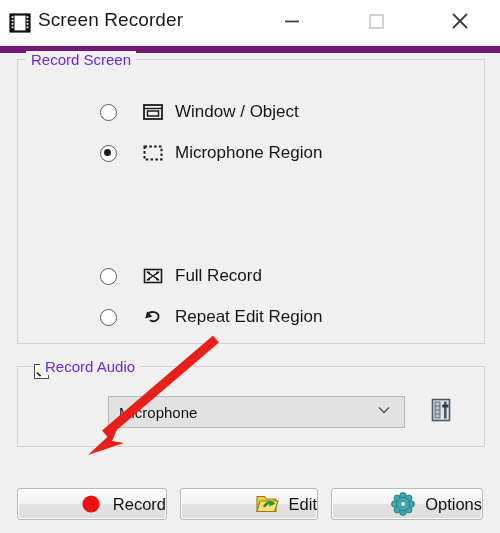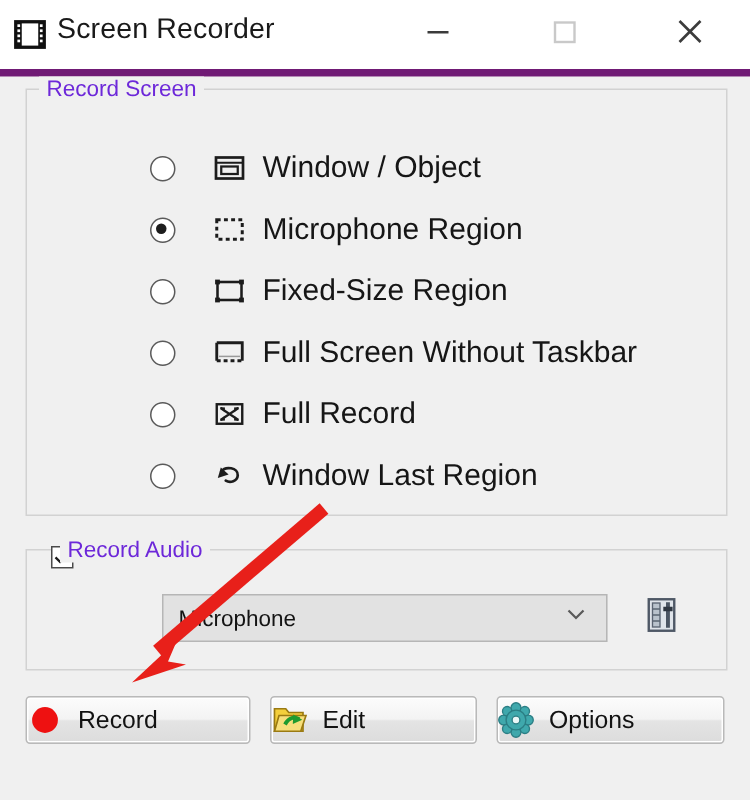--- a/index.html
+++ b/index.html
@@ -18,21 +18,21 @@
     overflow: hidden;
     box-sizing: border-box;
   }
 
   
   .titlebar {
     position: absolute;
     left: 0; top: 0;
     width: 500px; height: 46px;
     background: #ffffff;
-    border-bottom: 5px solid #701a75;
+    border-bottom: 7px solid #701a75;
   }
   .title-icon {
     position: absolute;
     left: 8px; top: 11px;
     width: 24px; height: 24px;
   }
   .title-text {
     position: absolute;
     left: 38px; top: 9px;
     font-size: 19px;
@@ -100,21 +100,21 @@
   .row-icon {
     width: 22px; height: 22px;
     margin-left: 25px;
     flex: 0 0 auto;
     display: flex;
     align-items: center;
     justify-content: center;
   }
   .row-label {
     margin-left: 11px;
-    font-size: 20px;
+    font-size: 17px;
     color: #161616;
     white-space: nowrap;
   }
 
   
   .audio-check {
     position: absolute;
     left: 34px; top: 364px;
     width: 15px; height: 15px;
     border: 1.4px solid #4a4a4a;
@@ -148,29 +148,29 @@
     width: 28px; height: 32px;
     background: #f0f0f0;
     display: flex;
     align-items: center;
     justify-content: center;
   }
 
   
   .btn {
     position: absolute;
-    top: 464px;
+    top: 488px;
     height: 32px;
     background: linear-gradient(to bottom, #fcfcfc 0%, #f3f3f3 48%, #e4e4e4 52%, #dcdcdc 100%);
     border: 1px solid #b9b9b9;
     border-radius: 3px;
     box-sizing: border-box;
     display: flex;
     align-items: center;
-    justify-content: flex-start;
+    justify-content: flex-end;
     box-shadow: inset 0 0 0 1px #ffffff;
   }
   .btn-record  { left: 17px;  width: 150px; }
   .btn-edit    { left: 180px; width: 138px; }
   .btn-options { left: 331px; width: 152px; }
   .btn-icon {
     width: 24px; height: 24px;
     flex: 0 0 auto;
     display: flex;
     align-items: center;
@@ -260,46 +260,21 @@
   <div class="radio-row" style="top:136px">
     <span class="radio checked"></span>
     <span class="row-icon">
       <svg width="22" height="22" viewBox="0 0 22 22">
         <rect x="2.5" y="4.5" width="17" height="13" fill="none" stroke="#1c1c1c" stroke-width="2" stroke-dasharray="2.6 2.2"></rect>
       </svg>
     </span>
     <span class="row-label">Microphone Region</span>
   </div>
 
-  <div class="radio-row" style="top:177px">
-    <span class="radio"></span>
-    <span class="row-icon">
-      <svg width="22" height="22" viewBox="0 0 22 22">
-        <rect x="3" y="5" width="16" height="12" fill="none" stroke="#1c1c1c" stroke-width="1.7"></rect>
-        <rect x="1.4" y="3.4" width="3.2" height="3.2" fill="#1c1c1c"></rect>
-        <rect x="17.4" y="3.4" width="3.2" height="3.2" fill="#1c1c1c"></rect>
-        <rect x="1.4" y="15.4" width="3.2" height="3.2" fill="#1c1c1c"></rect>
-        <rect x="17.4" y="15.4" width="3.2" height="3.2" fill="#1c1c1c"></rect>
-      </svg>
-    </span>
-    <span class="row-label">Fixed-Size Region</span>
-  </div>
-
-  <div class="radio-row" style="top:218px">
-    <span class="radio"></span>
-    <span class="row-icon">
-      <svg width="22" height="22" viewBox="0 0 22 22">
-        <path d="M2.5 4.5 H19.5 V16.5" fill="none" stroke="#1c1c1c" stroke-width="1.9"></path>
-        <path d="M2.5 4.5 V16.5" fill="none" stroke="#1c1c1c" stroke-width="1.9"></path>
-        <line x1="2.5" y1="16.5" x2="19.5" y2="16.5" stroke="#1c1c1c" stroke-width="1.9" stroke-dasharray="2.6 2"></line>
-        <line x1="4" y1="13.6" x2="18" y2="13.6" stroke="#9a9a9a" stroke-width="1"></line>
-      </svg>
-    </span>
-    <span class="row-label">Full Screen Without Taskbar</span>
-  </div>
+
 
   <div class="radio-row" style="top:259px">
     <span class="radio"></span>
     <span class="row-icon">
       <svg width="22" height="22" viewBox="0 0 22 22">
         <rect x="2.5" y="4.5" width="17" height="13" fill="none" stroke="#1c1c1c" stroke-width="1.6"></rect>
         <path d="M5 7 L17 15 M17 7 L5 15" fill="none" stroke="#1c1c1c" stroke-width="1.5"></path>
         <path d="M4.6 6.4 l3.4 .3 -.3 3.2 z" fill="#1c1c1c"></path>
         <path d="M17.4 6.4 l-3.4 .3 .3 3.2 z" fill="#1c1c1c"></path>
         <path d="M4.6 15.6 l3.4 -.3 -.3 -3.2 z" fill="#1c1c1c"></path>
@@ -310,21 +285,21 @@
   </div>
 
   <div class="radio-row" style="top:300px">
     <span class="radio"></span>
     <span class="row-icon">
       <svg width="22" height="22" viewBox="0 0 22 22">
         <path d="M5.5 8.5 C 8 4.5, 17 5.5, 16.5 11 C 16.2 14.8, 11.5 16.2, 8.5 14.4" fill="none" stroke="#1c1c1c" stroke-width="1.8" stroke-linecap="round"></path>
         <path d="M3.2 12.6 L5.2 5.6 L10.4 10.4 Z" fill="#1c1c1c"></path>
       </svg>
     </span>
-    <span class="row-label">Window Last Region</span>
+    <span class="row-label">Repeat Edit Region</span>
   </div>
 
   <div class="groupbox group-audio"></div>
 
   <div class="audio-check">
     <svg width="13" height="13" viewBox="0 0 13 13">
       <path d="M2 6.6 L5 9.6 L11 2.6" fill="none" stroke="#1c1c1c" stroke-width="1.5"></path>
     </svg>
   </div>
   <div class="group-label group-label-audio">Record Audio</div>

